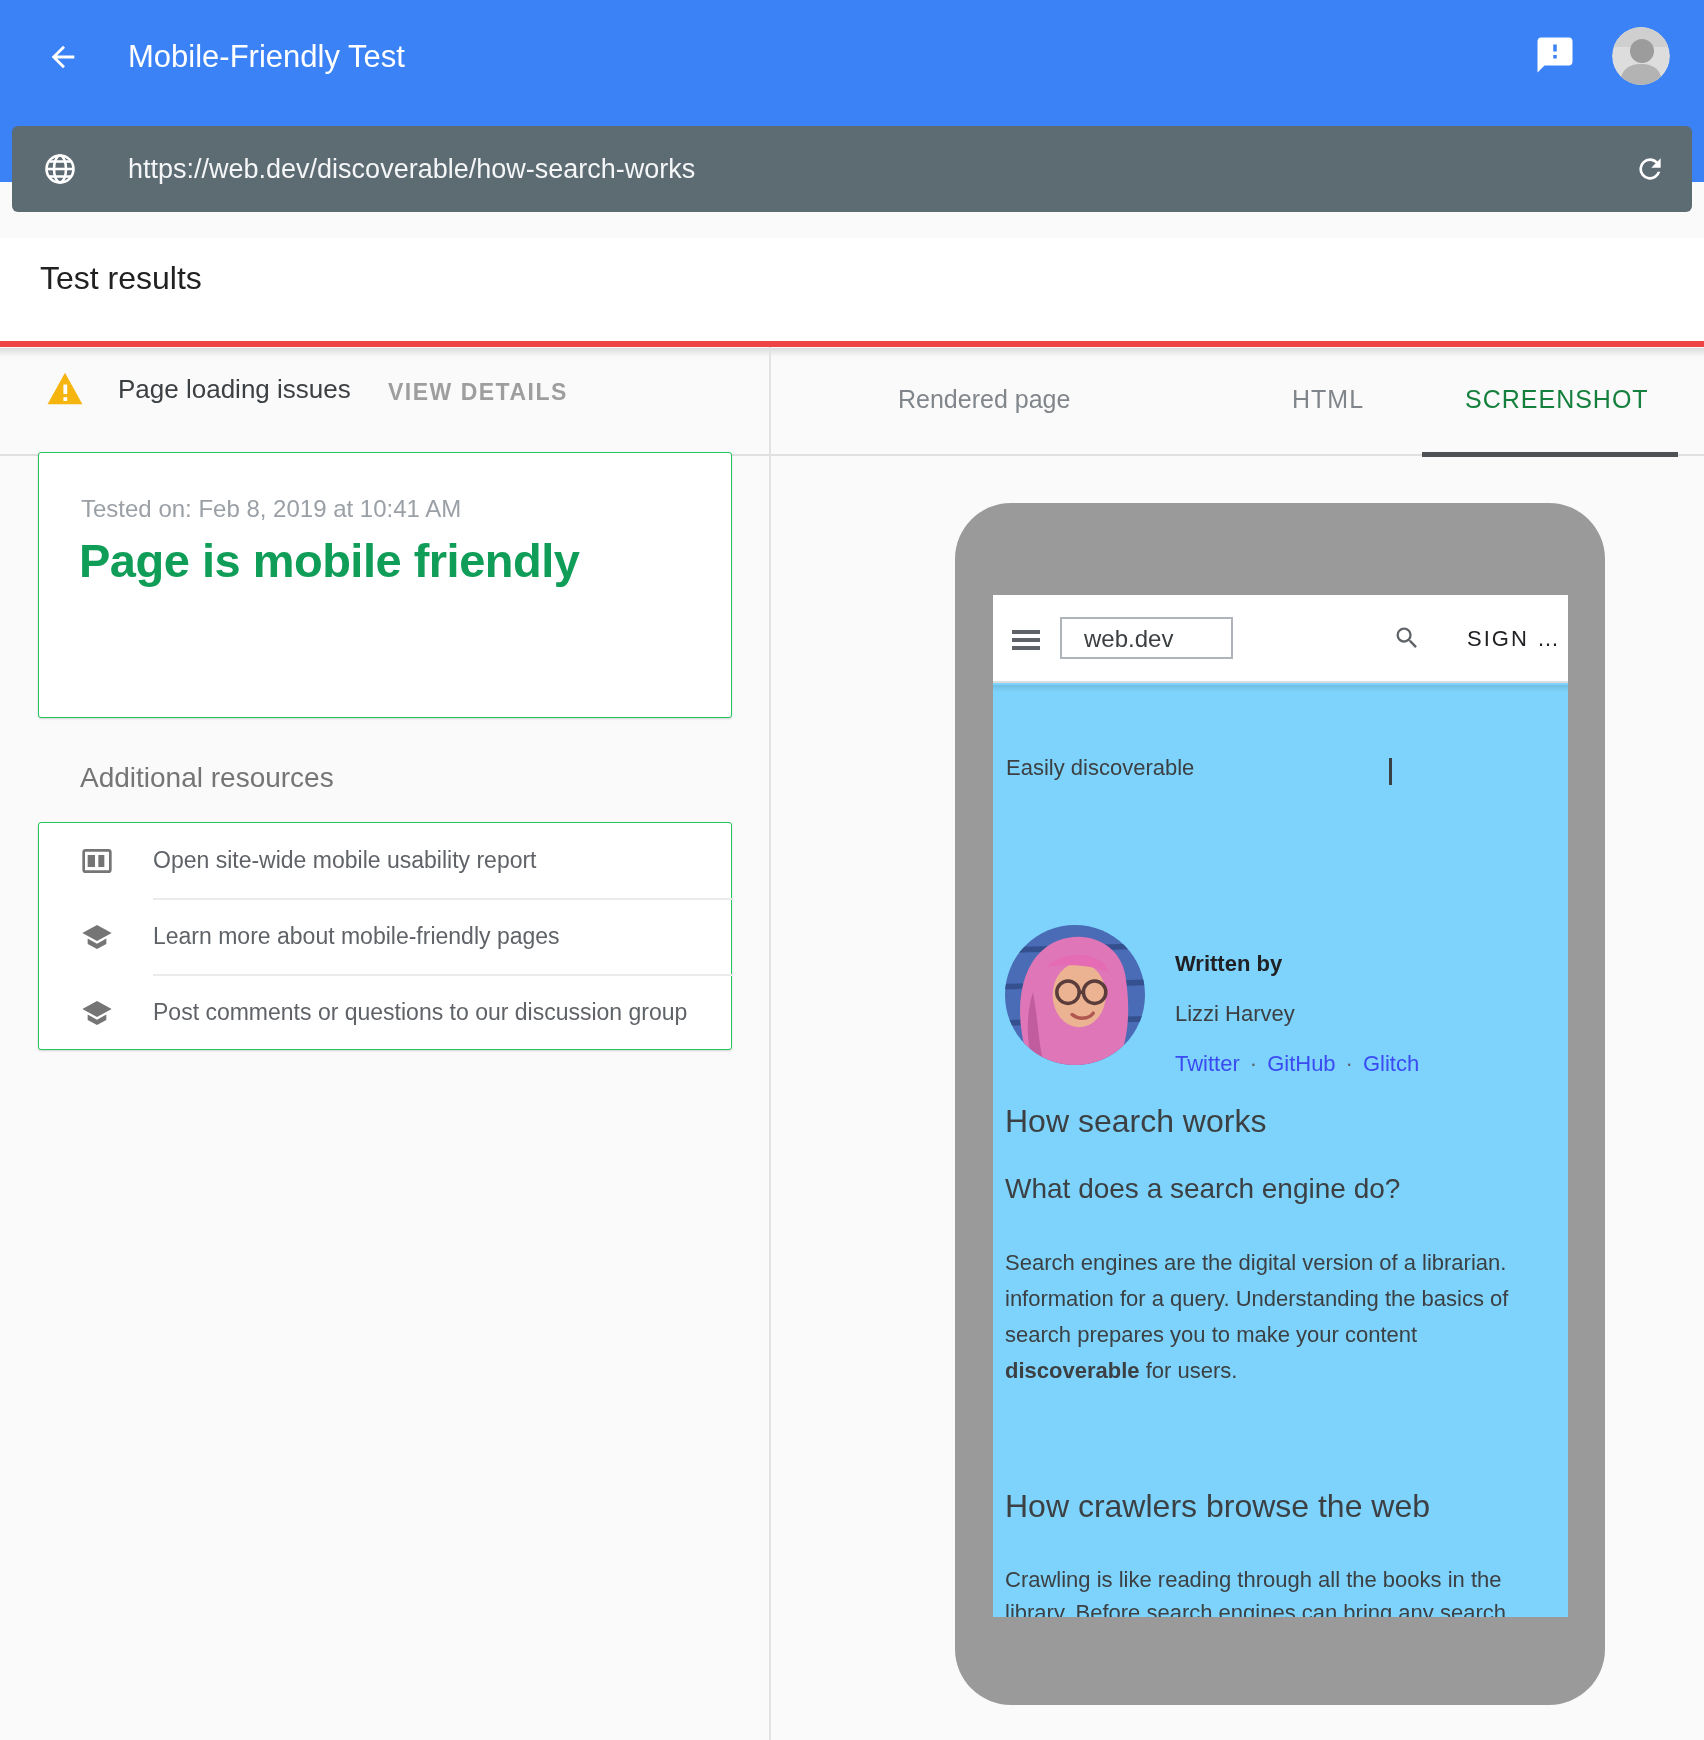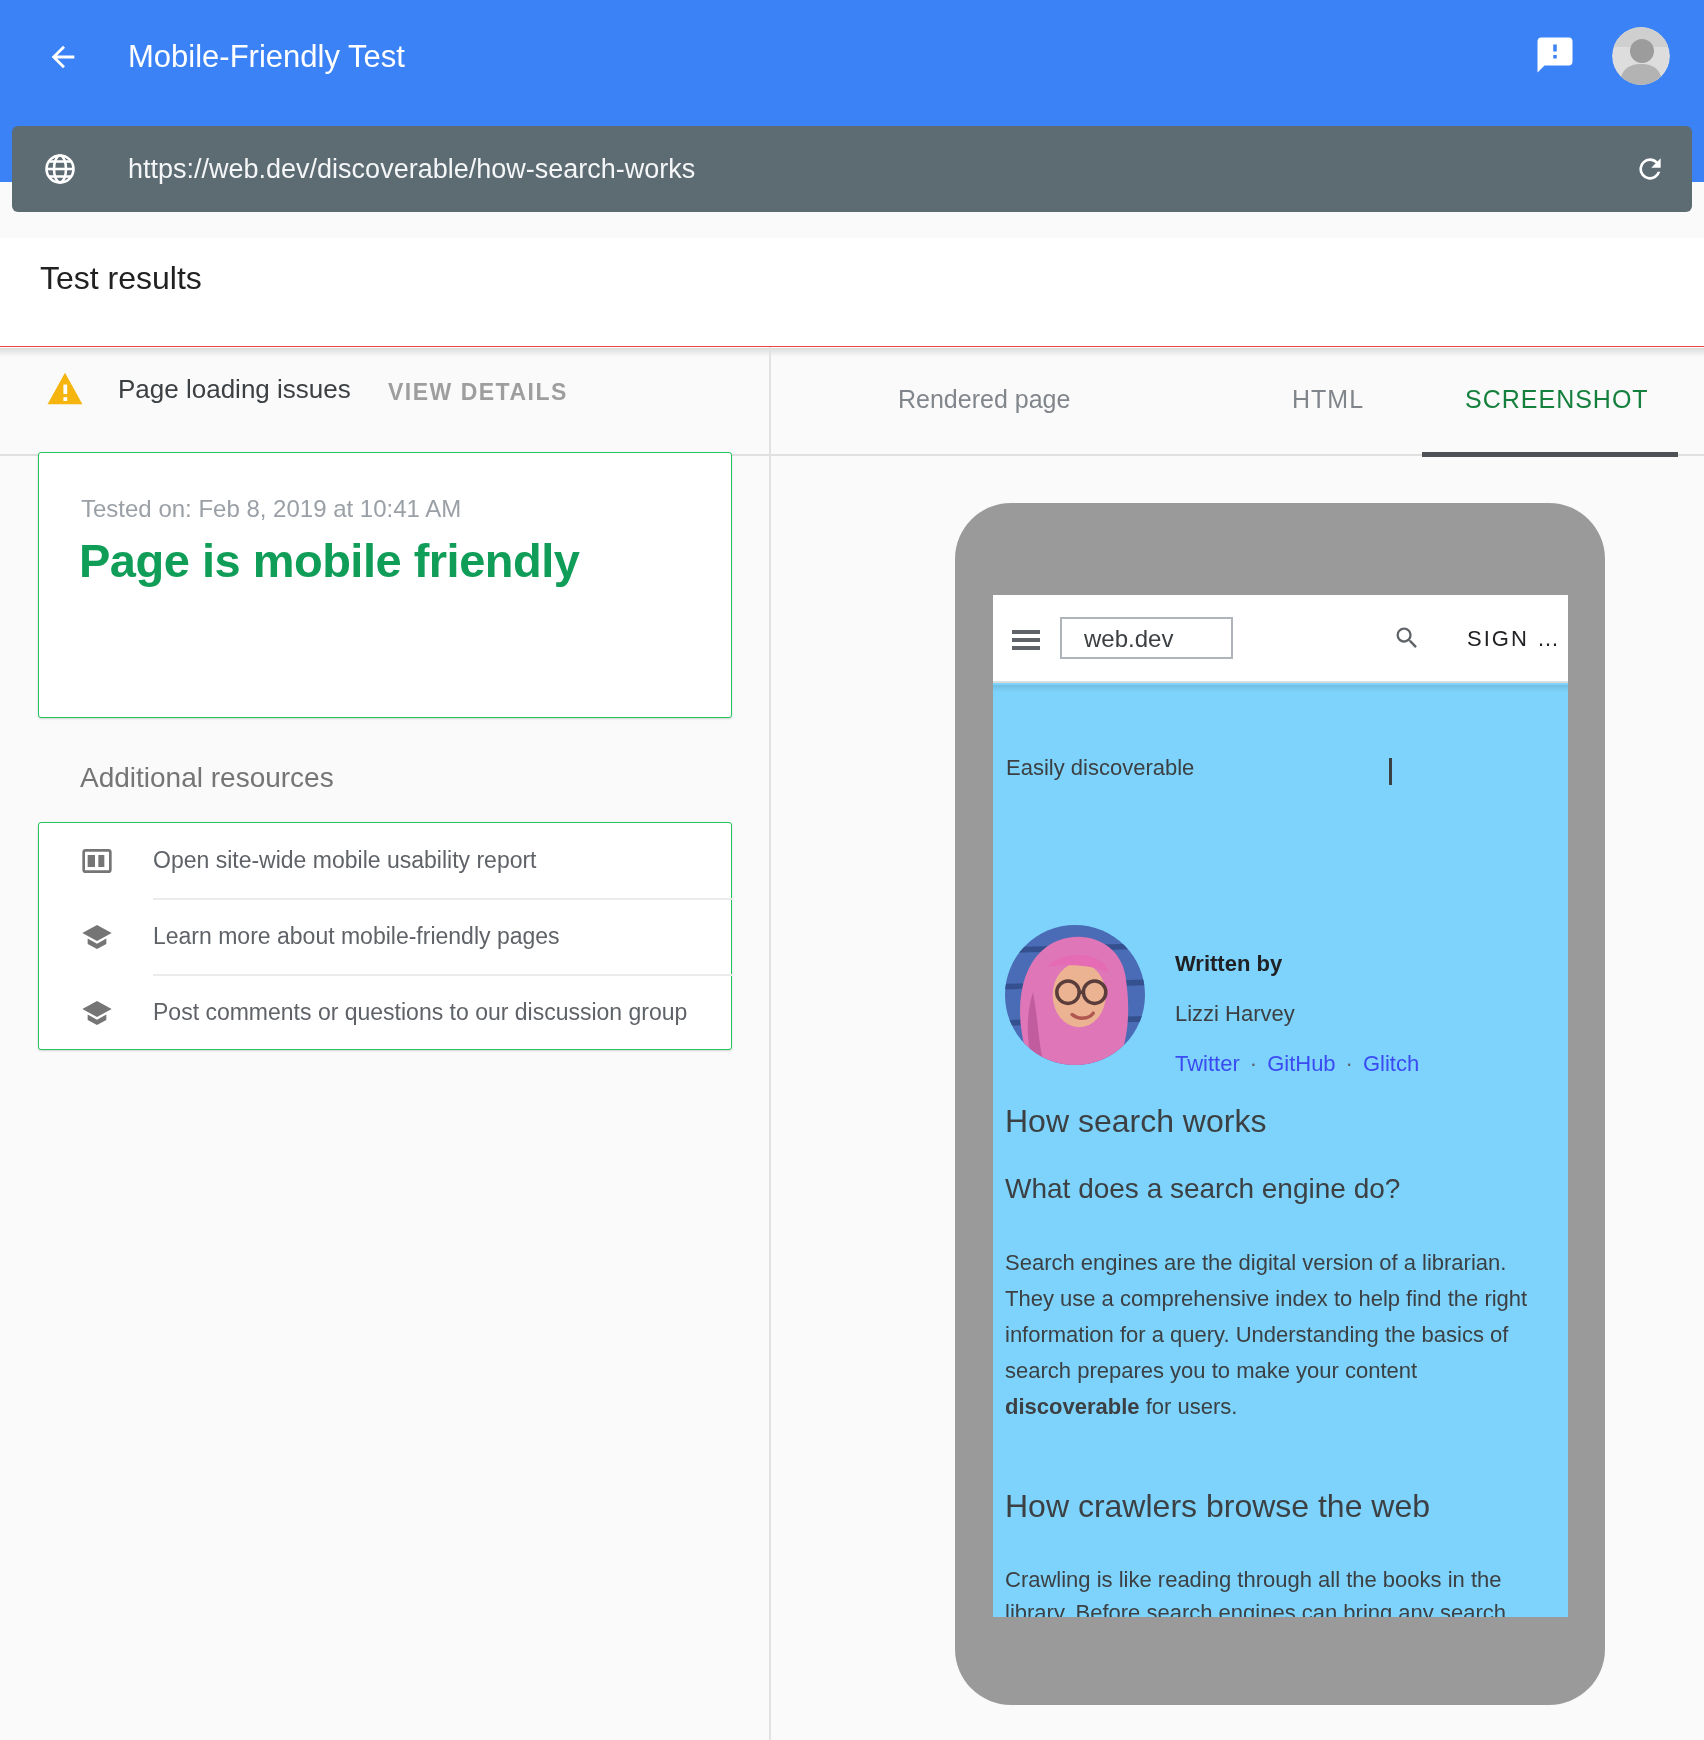--- a/index.html
+++ b/index.html
@@ -12,21 +12,21 @@
   .back-btn{left:46px;top:40px;width:34px;height:34px;cursor:pointer;}
   .app-title{left:128px;top:37px;font-size:31px;line-height:40px;color:#ffffff;font-weight:400;}
   .fb-btn{left:1534px;top:34px;width:42px;height:42px;cursor:pointer;}
   .user-avatar{left:1612px;top:27px;width:58px;height:58px;border-radius:50%;overflow:hidden;cursor:pointer;}
   .url-pill{left:12px;top:126px;width:1680px;height:86px;background:#5d6b73;border-radius:6px;cursor:text;}
   .globe{left:30px;top:25px;width:36px;height:36px;}
   .url-text{left:116px;top:28px;font-size:27px;line-height:30px;color:#f4f6f7;white-space:nowrap;}
   .refresh-btn{left:1622px;top:27px;width:32px;height:32px;cursor:pointer;}
 
   
-  .results-band{left:0;top:238px;width:1704px;height:109px;background:#ffffff;border-bottom:1px solid #ef4444;}
+  .results-band{left:0;top:238px;width:1704px;height:109px;background:#ffffff;border-bottom:6px solid #ef4444;}
   .results-title{left:40px;top:22px;font-size:32px;font-weight:500;color:#212121;}
   .band-shadow{left:0;top:348px;width:1704px;height:9px;background:linear-gradient(rgba(0,0,0,.12),rgba(0,0,0,0));}
 
   
   .warn-icon{left:46px;top:371px;width:38px;height:35px;}
   .warn-label{left:118px;top:374px;font-size:26px;color:#3c4043;}
   .view-details{left:388px;top:379px;font-size:23px;letter-spacing:1.5px;font-weight:700;color:#9e9e9e;cursor:pointer;}
   .tab{top:385px;font-size:25px;color:#80868b;cursor:pointer;white-space:nowrap;}
   .tab-rendered{left:898px;}
   .tab-html{left:1292px;letter-spacing:1px;}
@@ -235,21 +235,20 @@
     <div class="written">Written by</div>
     <div class="aname">Lizzi Harvey</div>
     <div class="alinks">
       <span>Twitter</span><span class="sep">·</span><span>GitHub</span><span class="sep">·</span><span>Glitch</span>
     </div>
 
     <div class="ph-h1">How search works</div>
     <div class="ph-h2">What does a search engine do?</div>
     <div class="ph-para1">
       <div class="pline">Search engines are the digital version of a librarian.</div>
-      <div class="pline">They use a comprehensive index to help find the right</div>
       <div class="pline">information for a query. Understanding the basics of</div>
       <div class="pline">search prepares you to make your content</div>
       <div class="pline"><span style="font-weight:bold;">discoverable</span><span> for users.</span></div>
     </div>
     <div class="ph-h3">How crawlers browse the web</div>
     <div class="ph-para2">
       <div class="pline">Crawling is like reading through all the books in the</div>
       <div class="pline">library. Before search engines can bring any search</div>
     </div>
   </div>

